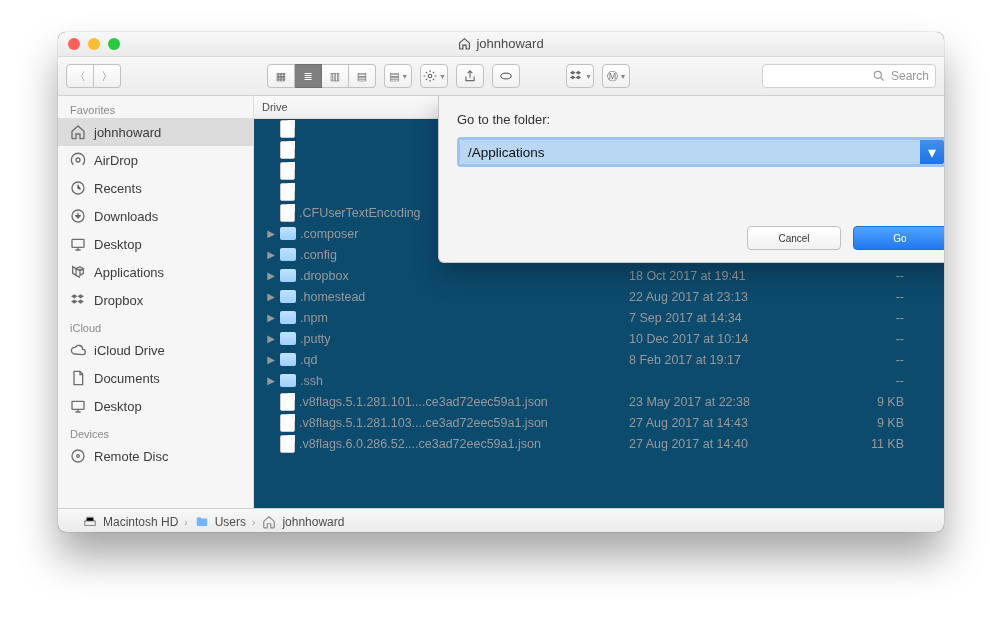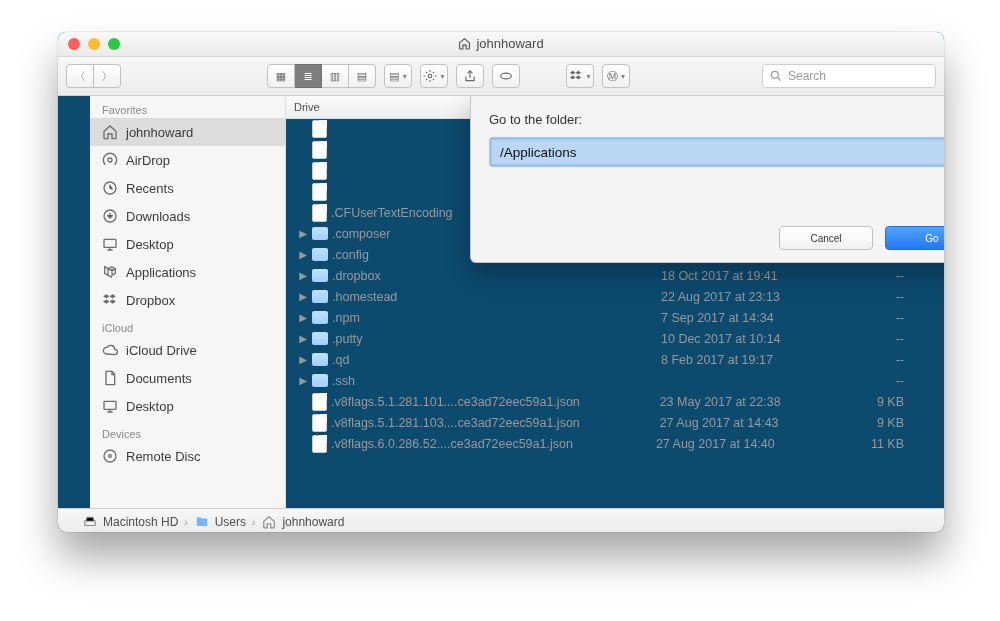--- a/index.html
+++ b/index.html
@@ -24,27 +24,27 @@
   .seg{display:flex;}
   .seg .tb-btn{border-left:none;}
   .seg .tb-btn:first-child{border-left:1px solid #c1c1c1;border-radius:4px 0 0 4px;}
   .seg .tb-btn:last-child{border-radius:0 4px 4px 0;}
   .seg .tb-btn.active{background:#7f7f7f;color:#fff;border-color:#6f6f6f;}
   .tb-spacer{flex:0 0 auto;}
   .caret{font-size:8px;margin-left:3px;color:#888;}
   .search{flex:1; display:flex; align-items:center;}
   .search-box{
     margin-left:auto; width:160px; height:22px; border:1px solid #cfcfcf; border-radius:4px;
-    background:#fff; display:flex; align-items:center; padding:0 6px; color:#9a9a9a; font-size:12px; gap:5px;
+    background:#fff; display:flex; align-items:center; padding:0 6px; color:#9a9a9a; font-size:12px; gap:5px;justify-content:flex-end;
   }
   .ic{width:14px;height:14px;display:inline-flex;align-items:center;justify-content:center;}
   .ic svg{width:100%;height:100%;}
 
   
-  .split{display:flex;height:calc(100% - 24px - 38px - 26px);padding-left:32px;}
+  .split{display:flex;height:calc(100% - 24px - 38px - 26px);}
   .sidebar{width:195px; background:#f6f6f6; border-right:1px solid #dedede; font-size:13px; overflow:hidden;}
   .sb-head{padding:8px 12px 2px 12px; font-size:11px; color:#8a8a8a;}
   .sb-item{height:28px;display:flex;align-items:center;gap:8px;padding:0 12px;color:#3b3b3b;}
   .sb-item .ic{color:#6e6e6e;width:16px;height:16px;}
   .sb-item.sel{background:#dcdcdc;}
 
   .content{flex:1;position:relative;overflow:hidden;}
   .col-head{height:22px;background:linear-gradient(#fafafa,#efefef);border-bottom:1px solid #dcdcdc;display:flex;font-size:11px;color:#505050;}
   .col-head > div{display:flex;align-items:center;padding:0 8px;border-right:1px solid #dcdcdc;}
   .c-name{width:355px;} .c-date{width:210px;} .c-size{flex:1;justify-content:flex-end;border-right:none;padding-right:40px;}

